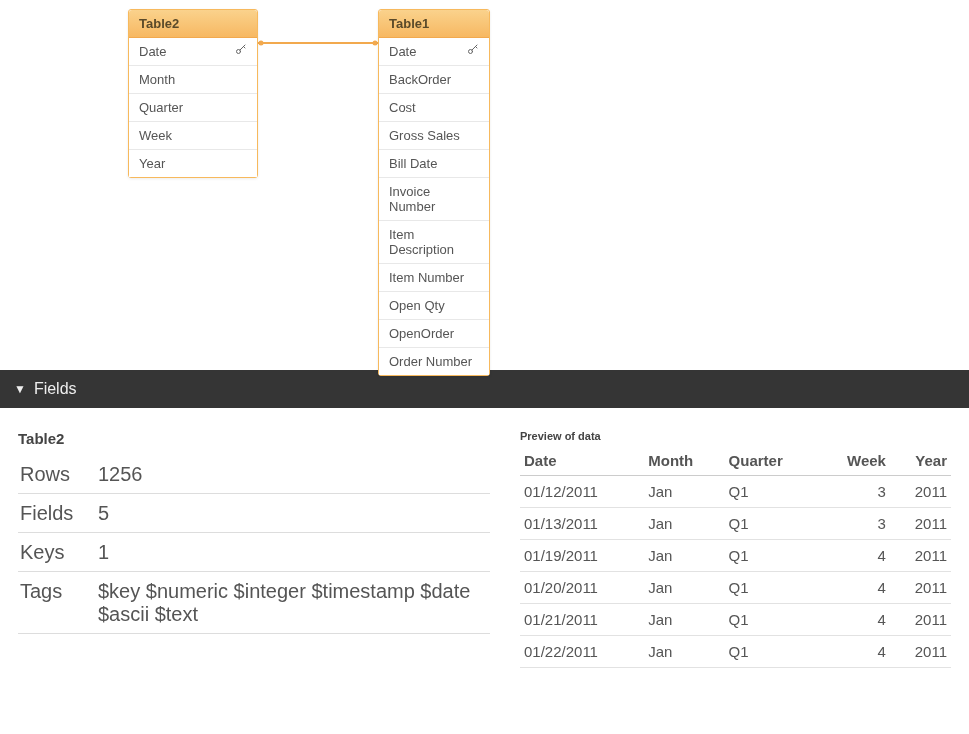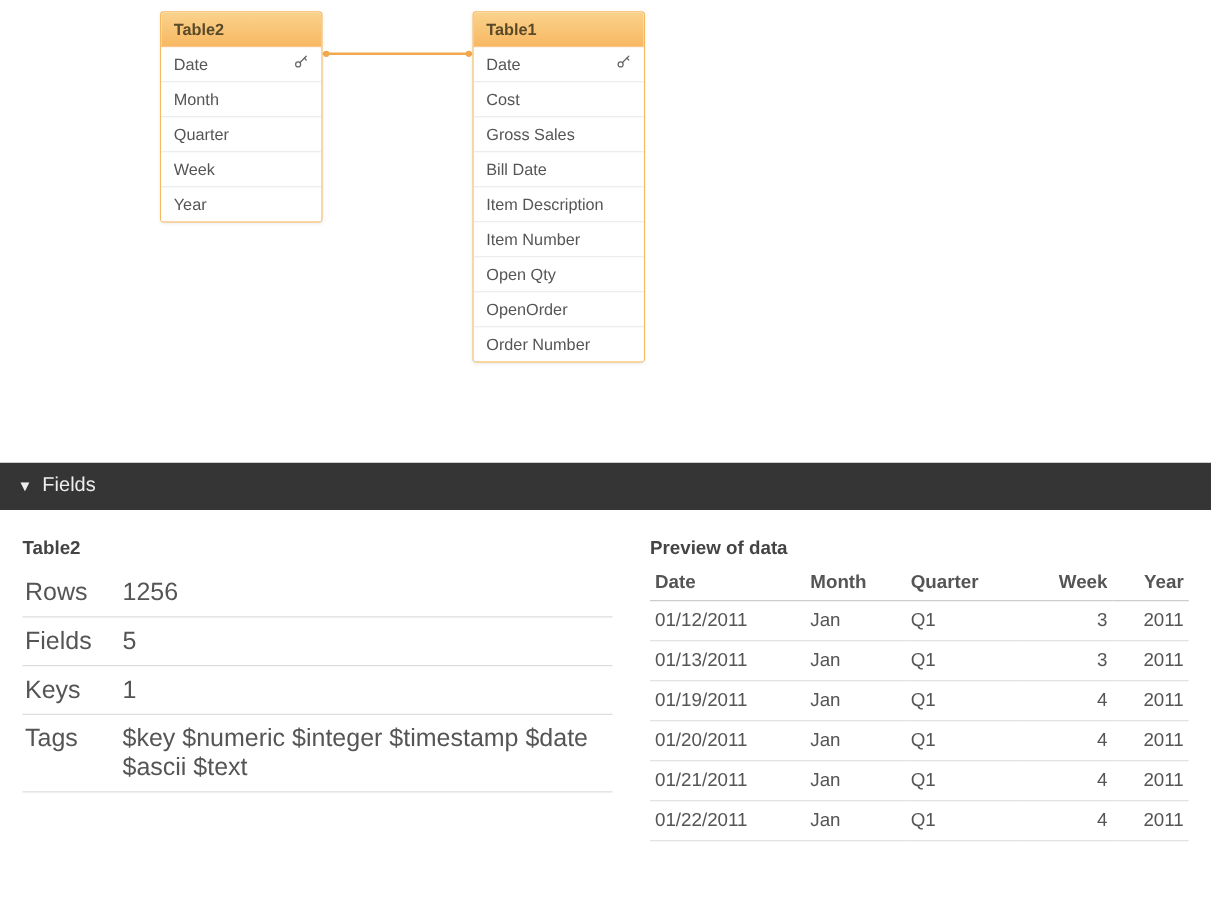--- a/index.html
+++ b/index.html
@@ -8,37 +8,37 @@
     .canvas { position: relative; width: 969px; height: 370px; background: #fff; }
 
     .table-node { position: absolute; background: #fff; border: 1px solid #f7b95d; border-radius: 3px; box-shadow: 0 1px 3px rgba(0,0,0,0.08); }
     .table-node .node-header { background: #f7c06a; background: linear-gradient(#fad28c, #f7b862); color: #5a4a2a; font-weight: bold; padding: 6px 10px; border-bottom: 1px solid #f2a94e; border-radius: 3px 3px 0 0; }
     .table-node .node-field { padding: 6px 10px; border-bottom: 1px solid #e8e8e8; background: #fff; display: flex; align-items: center; }
     .table-node .node-field:last-child { border-bottom: none; }
     .table-node .node-field .field-label { flex: 1; }
     .table-node .node-field .key-icon { margin-left: 6px; color: #666; }
 
     #node-table2 { left: 128px; top: 9px; width: 130px; }
-    #node-table1 { left: 378px; top: 9px; width: 138px; }
+    #node-table1 { left: 378px; top: 9px; width: 112px; }
 
     .connector { position: absolute; pointer-events: none; }
 
     .preview-header { background: #353535; color: #eee; padding: 10px 14px; display: flex; align-items: center; font-size: 16px; }
     .preview-header .tri { margin-right: 8px; font-size: 12px; }
 
     .preview-body { display: flex; padding: 22px 18px 0 18px; gap: 30px; }
     .meta-col { width: 472px; }
     .data-col { flex: 1; }
 
     .meta-title { font-weight: bold; color: #444; font-size: 15px; margin-bottom: 8px; }
     .meta-row { display: flex; border-bottom: 1px solid #ddd; padding: 8px 2px 7px 2px; font-size: 20px; color: #555; }
     .meta-row .meta-k { width: 78px; }
     .meta-row .meta-v { flex: 1; }
 
-    .data-title { font-weight: bold; color: #444; font-size: 15px; margin-bottom: 4px; }
+    .data-title { font-weight: bold; color: #444; font-size: 11px; margin-bottom: 4px; }
     .data-table { width: 100%; border-collapse: collapse; font-size: 15px; color: #555; }
     .data-table th { text-align: left; font-weight: bold; padding: 6px 4px; border-bottom: 1px solid #ccc; }
     .data-table th.num, .data-table td.num { text-align: right; }
     .data-table td { padding: 7px 4px; border-bottom: 1px solid #e2e2e2; font-variant-numeric: tabular-nums; }
   </style>
 </head>
 <body>
 
 <div class="canvas">
 
@@ -79,27 +79,33 @@
     <div id="node-table1-fields">
         <div class="node-field">
           <span class="field-label">Date</span>
           <span class="key-icon"><svg width="12" height="12" viewBox="0 0 24 24" fill="none" stroke="#666" stroke-width="2" stroke-linecap="round" stroke-linejoin="round">
               <circle cx="7" cy="15" r="4"></circle>
               <line x1="10" y1="12" x2="20" y2="2"></line>
               <line x1="17" y1="5" x2="20" y2="8"></line>
             </svg></span>
         </div>
         <div class="node-field">
+          <span class="field-label">BackOrder</span>
+        </div>
+        <div class="node-field">
           <span class="field-label">Cost</span>
         </div>
         <div class="node-field">
           <span class="field-label">Gross Sales</span>
         </div>
         <div class="node-field">
           <span class="field-label">Bill Date</span>
+        </div>
+        <div class="node-field">
+          <span class="field-label">Invoice Number</span>
         </div>
         <div class="node-field">
           <span class="field-label">Item Description</span>
         </div>
         <div class="node-field">
           <span class="field-label">Item Number</span>
         </div>
         <div class="node-field">
           <span class="field-label">Open Qty</span>
         </div>

